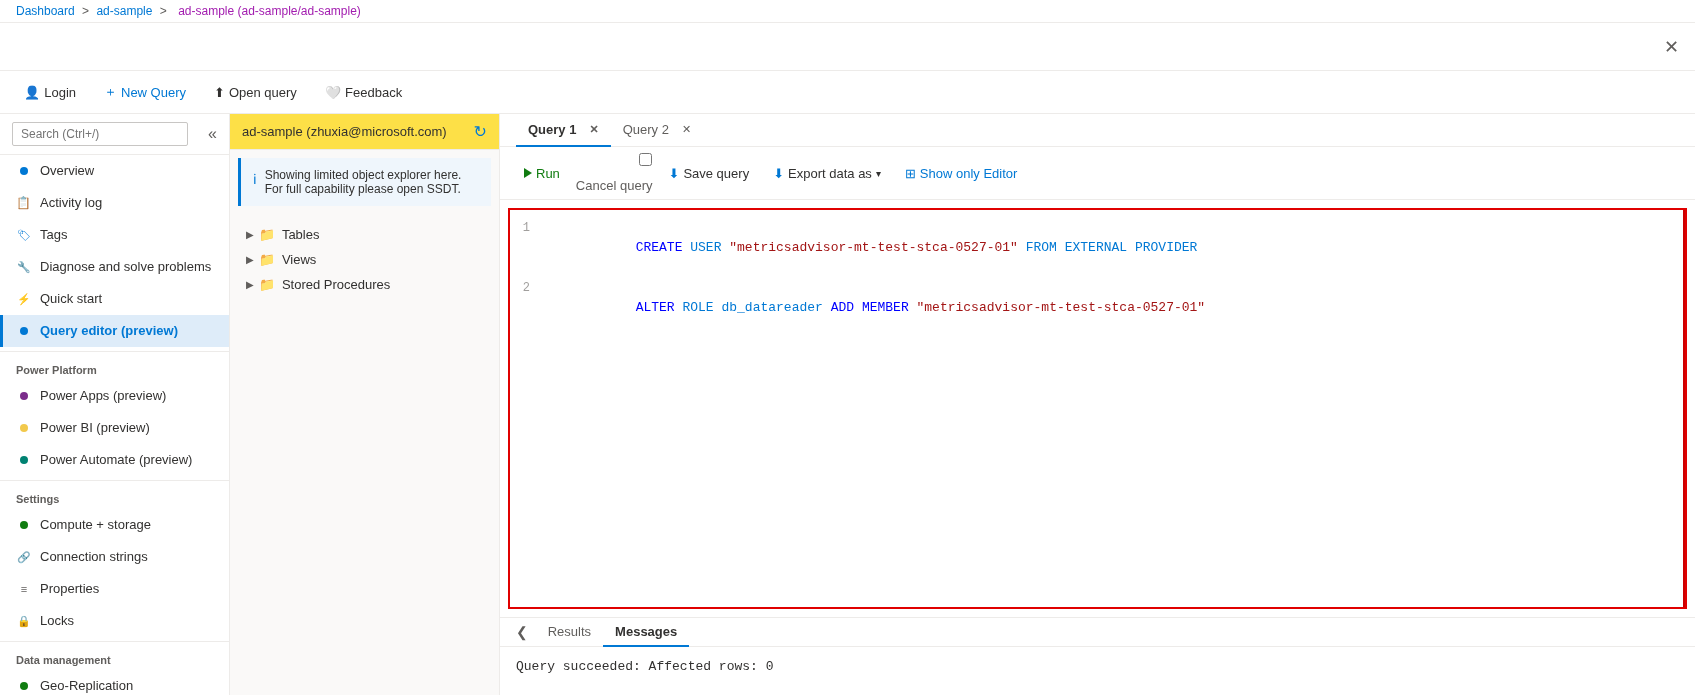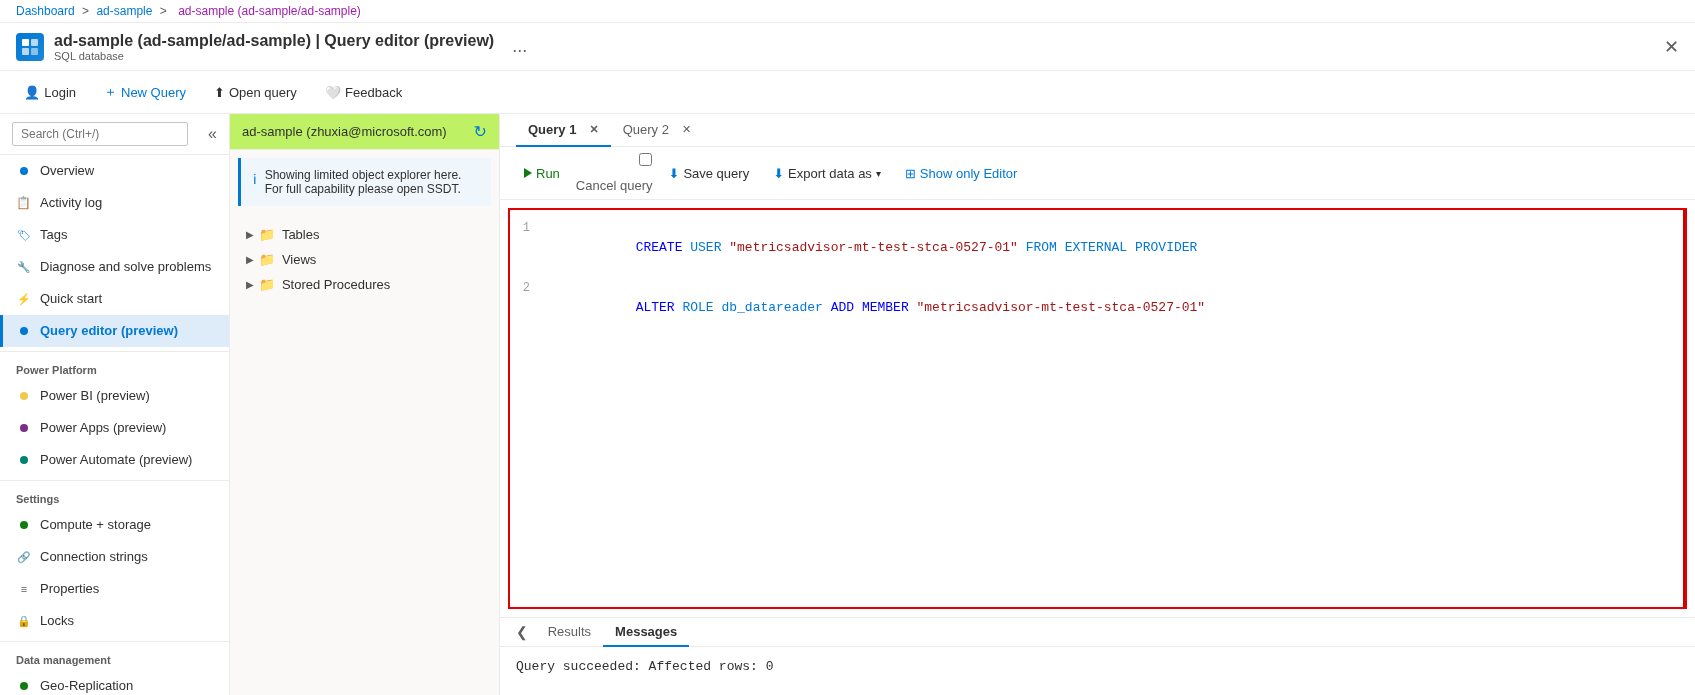--- a/index.html
+++ b/index.html
@@ -133,21 +133,21 @@
       flex-direction: column;
       overflow: hidden;
       flex-shrink: 0;
     }
     .oe-toolbar {
       display: flex;
       align-items: center;
       padding: 8px 12px;
       gap: 8px;
       border-bottom: 1px solid #edebe9;
-      background: #bef264;
+      background: #fde047;
     }
     .oe-server-name {
       font-size: 13px;
       color: #323130;
       flex: 1;
     }
     .oe-refresh-btn {
       cursor: pointer;
       color: #0078d4;
       font-size: 16px;
@@ -361,35 +361,20 @@
 
 <div class="breadcrumb">
   <a href="#" style="color:#0078d4;text-decoration:none;">Dashboard</a>
   <span> &gt; </span>
   <a href="#" style="color:#0078d4;text-decoration:none;">ad-sample</a>
   <span> &gt; </span>
   <span style="color:#a21caf;">ad-sample (ad-sample/ad-sample)</span>
 </div>
 
 <div class="top-bar">
-  <div class="top-bar-left">
-    <div class="app-icon">
-      <svg width="18" height="18" viewBox="0 0 18 18" fill="none">
-          <rect x="1" y="1" width="7" height="7" rx="1" fill="white"></rect>
-          <rect x="10" y="1" width="7" height="7" rx="1" fill="white" opacity="0.7"></rect>
-          <rect x="1" y="10" width="7" height="7" rx="1" fill="white" opacity="0.7"></rect>
-          <rect x="10" y="10" width="7" height="7" rx="1" fill="white" opacity="0.5"></rect>
-        </svg>
-    </div>
-    <div class="app-title-block">
-      <span class="app-title">ad-sample (ad-sample/ad-sample) | Query editor (preview)</span>
-      <span class="app-subtitle">SQL database</span>
-    </div>
-    <span class="top-bar-more">...</span>
-  </div>
   <span class="close-btn">✕</span>
 </div>
 
 <div class="query-toolbar">
   <button class="toolbar-btn">
     <span>👤</span>
     <span>Login</span>
   </button>
   <button class="toolbar-btn primary">
     <span>＋</span>
@@ -448,29 +433,29 @@
           <div class="dot-blue"></div>
         </div>
       <span>Query editor (preview)</span>
     </div>
 
     <div class="nav-divider"></div>
     <div class="section-header">Power Platform</div>
 
     <div class="nav-item">
       <div class="nav-icon">
+          <div class="dot-purple"></div>
+        </div>
+      <span>Power Apps (preview)</span>
+    </div>
+    <div class="nav-item">
+      <div class="nav-icon">
           <div class="dot-yellow"></div>
         </div>
       <span>Power BI (preview)</span>
-    </div>
-    <div class="nav-item">
-      <div class="nav-icon">
-          <div class="dot-purple"></div>
-        </div>
-      <span>Power Apps (preview)</span>
     </div>
     <div class="nav-item">
       <div class="nav-icon">
           <div class="dot-teal"></div>
         </div>
       <span>Power Automate (preview)</span>
     </div>
 
     <div class="nav-divider"></div>
     <div class="section-header">Settings</div>

